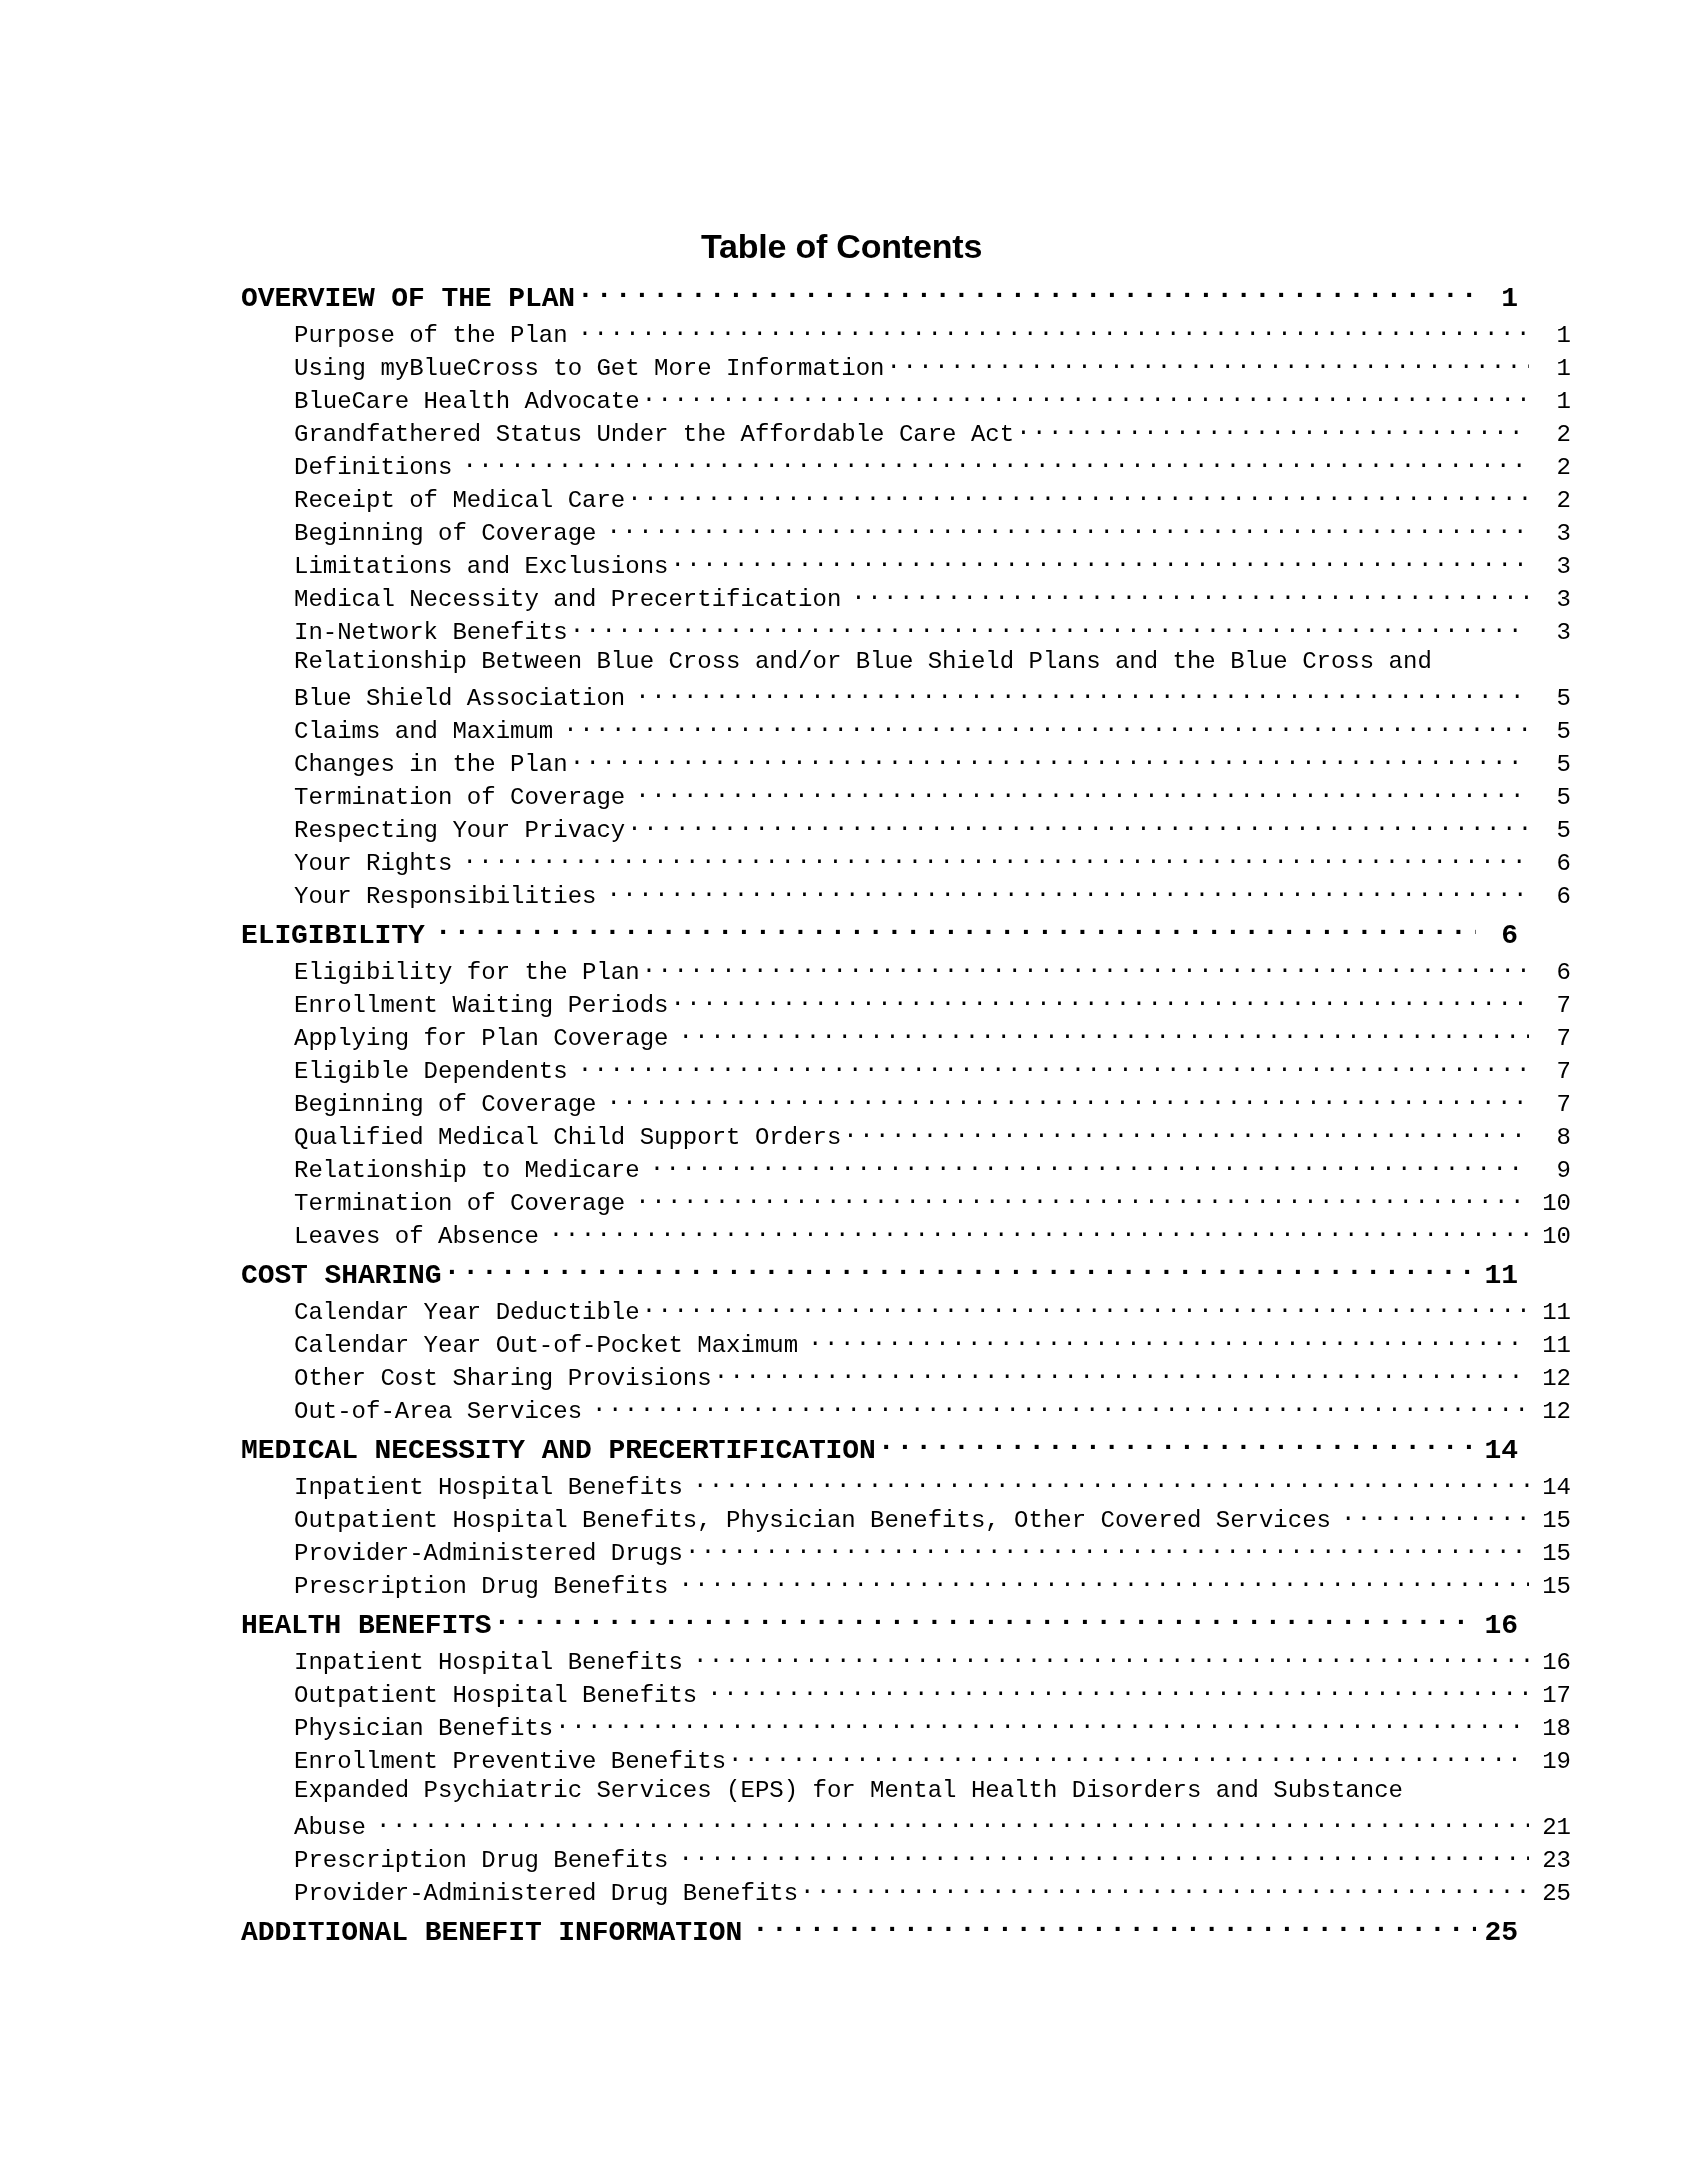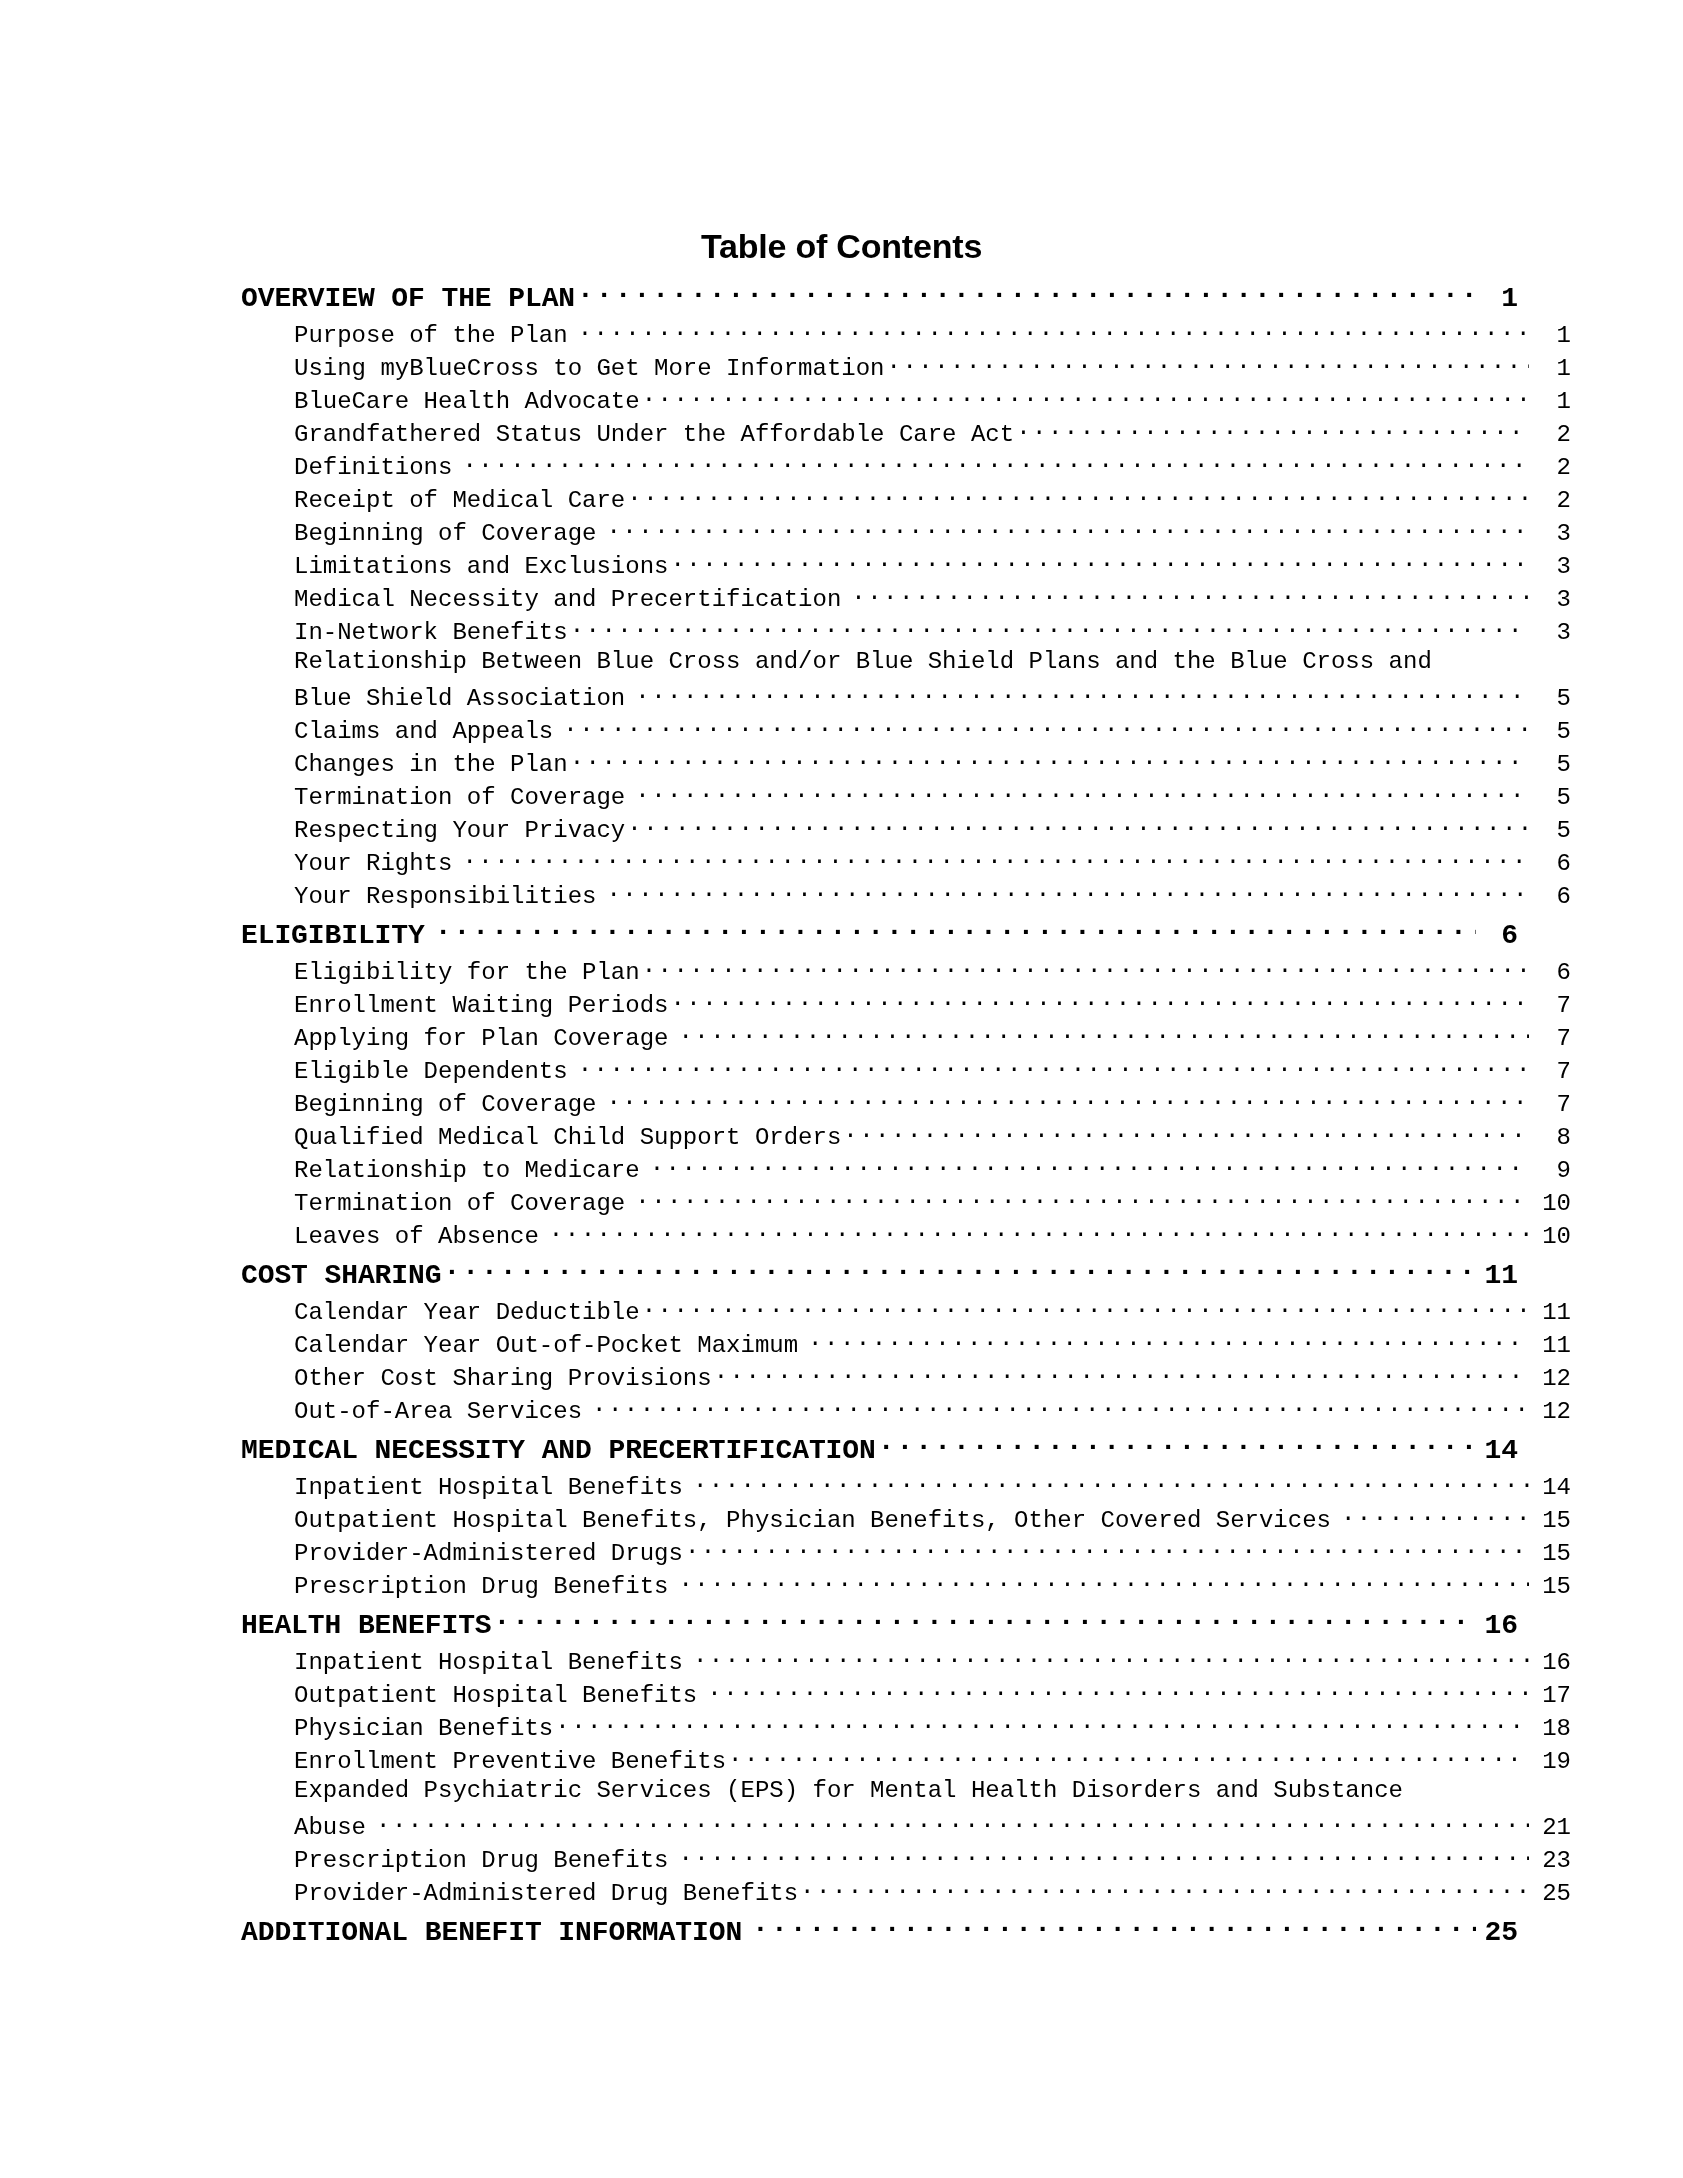--- a/index.html
+++ b/index.html
@@ -155,21 +155,21 @@
       </div>
       <div class="toc-row lvl2 wrap-first">
         <span class="label">Relationship Between Blue Cross and/or Blue Shield Plans and the Blue Cross and</span>
       </div>
       <div class="toc-row lvl2">
         <span class="label">Blue Shield Association</span>
         <span class="leader" style="margin-left: 10px;"></span>
         <span class="pg">5</span>
       </div>
       <div class="toc-row lvl2">
-        <span class="label">Claims and Appeals</span>
+        <span class="label">Claims and Maximum</span>
         <span class="leader" style="margin-left: 10px;"></span>
         <span class="pg">5</span>
       </div>
       <div class="toc-row lvl2">
         <span class="label">Changes in the Plan</span>
         <span class="leader"></span>
         <span class="pg">5</span>
       </div>
       <div class="toc-row lvl2">
         <span class="label">Termination of Coverage</span>

